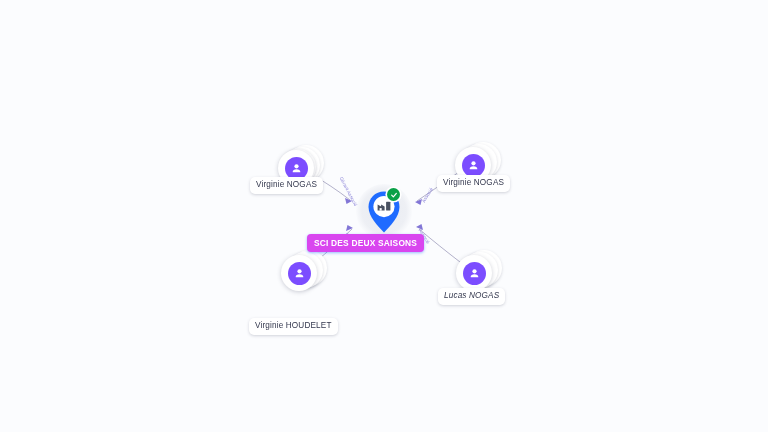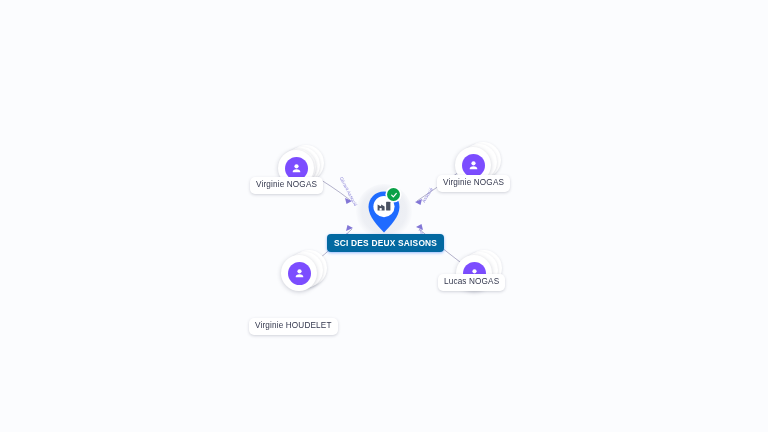--- a/index.html
+++ b/index.html
@@ -123,23 +123,23 @@
     box-shadow: 0 0 0 1.6px #ffffff;
     display: flex;
     align-items: center;
     justify-content: center;
   }
   #verified-badge svg { display: block; }
 
   
   #company-name-box {
     position: absolute;
-    left: 327px;
+    left: 307px;
     top: 234px;
-    background: #0369a1;
+    background: #d946ef;
     color: #ffffff;
     font-size: 8.4px;
     font-weight: bold;
     letter-spacing: 0.2px;
     line-height: 1;
     padding: 4.5px 7px 5px 7px;
     border-radius: 4px;
     white-space: nowrap;
     box-shadow: 0 1px 3px rgba(31, 107, 255, 0.45);
   }
@@ -234,21 +234,21 @@
     <div class="stack-card s2"></div>
     <div class="avatar-disc">
       <div class="avatar-inner">
         <svg width="13" height="13" viewBox="0 0 24 24" fill="#ffffff">
           <circle cx="12" cy="8" r="3.9"></circle>
           <path d="M12 13.2c-4.2 0-7 2.5-7 4.6V19h14v-1.2c0-2.1-2.8-4.6-7-4.6z"></path>
         </svg>
       </div>
     </div>
   </div>
-  <div class="name-pill" style="left:438px; top:274px;">Lucas NOGAS</div>
+  <div class="name-pill" style="left:438px; top:288px;font-style:italic;">Lucas NOGAS</div>
 
   <div id="company-node">
     <div class="node-halo"></div>
 
     <div id="pin-wrap">
       <svg width="34" height="44" viewBox="0 0 34 44">
 
         <path d="M17 1.5 C8.2 1.5 1.5 8.2 1.5 17 C1.5 26.5 11 36.5 17 42.5
                  C23 36.5 32.5 26.5 32.5 17 C32.5 8.2 25.8 1.5 17 1.5 Z" fill="#1f6bff"></path>
 

